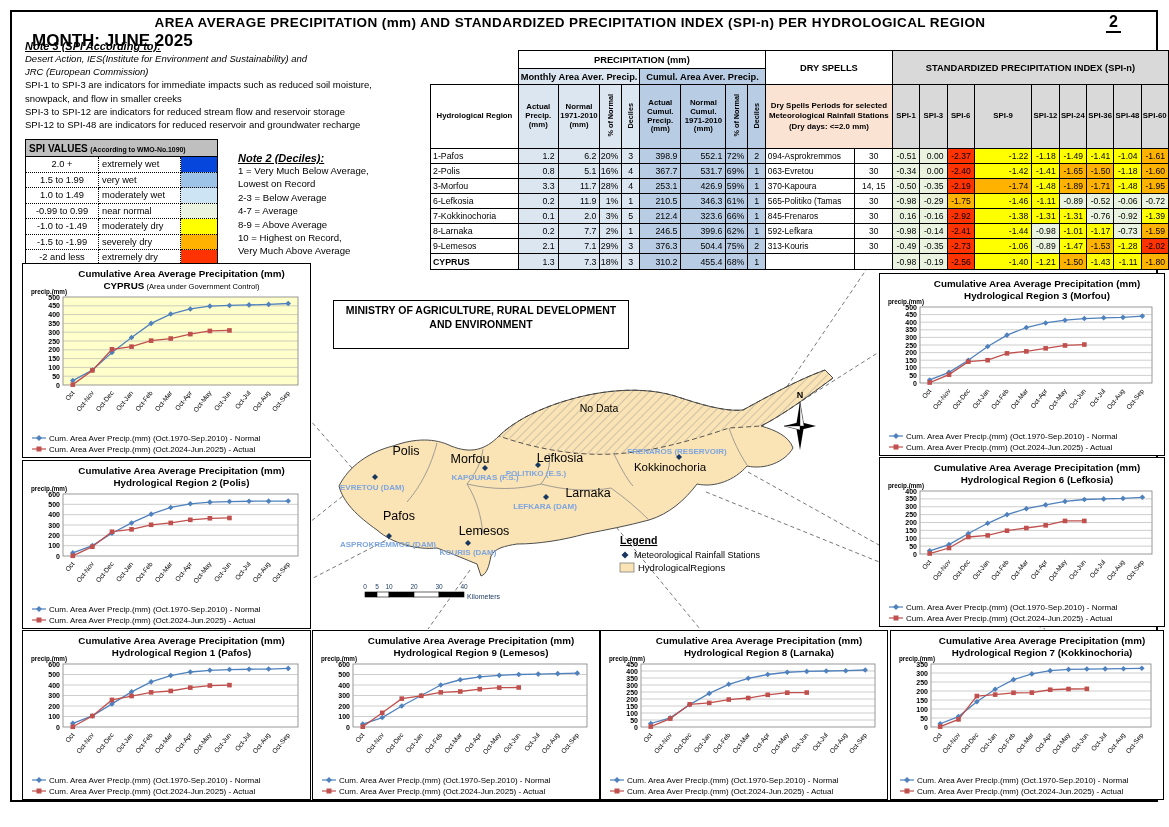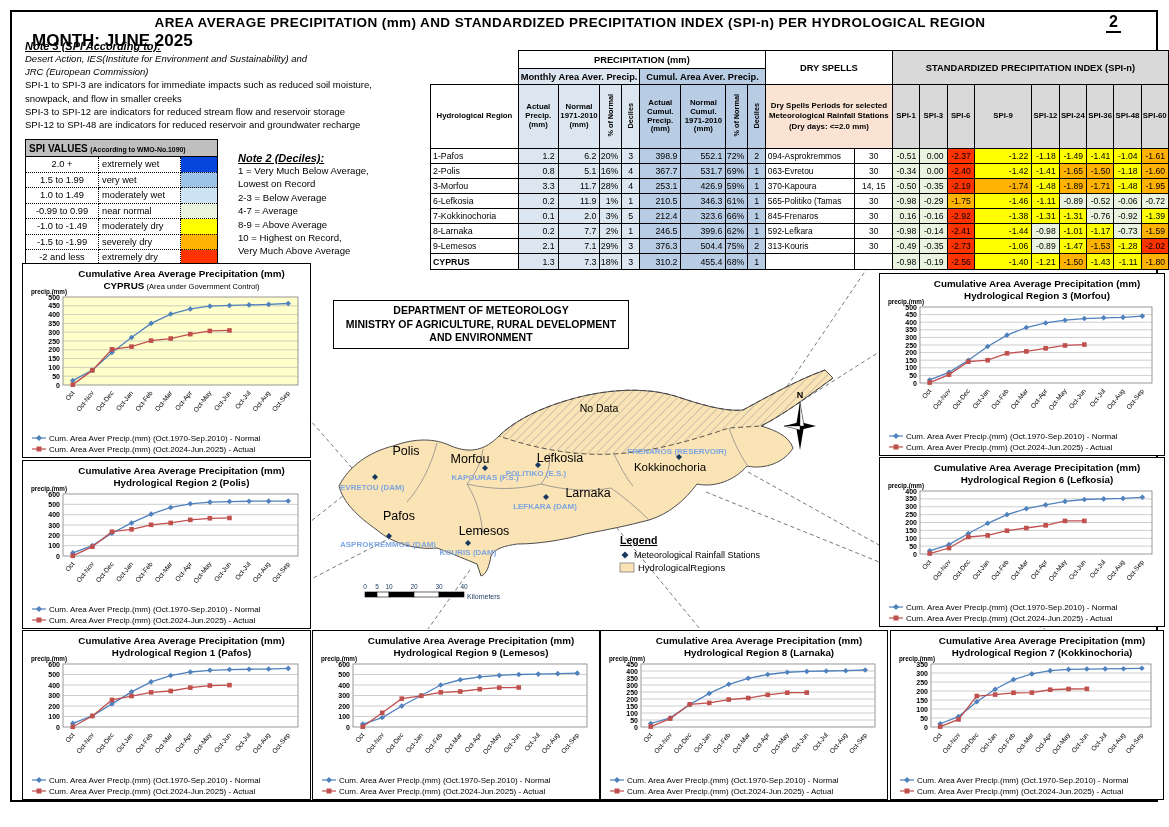--- a/index.html
+++ b/index.html
@@ -120,21 +120,20 @@
         <div class="ln">Lowest on Record</div>
         <div class="ln">2-3 = Below Average</div>
         <div class="ln">4-7 = Average</div>
         <div class="ln">8-9 = Above Average</div>
         <div class="ln">10 = Highest on Record,</div>
         <div class="ln">Very Much Above Average</div>
       </div>
   </div>
 
   <div class="abs" id="dept">
-    <div>DEPARTMENT OF METEOROLOGY</div>
     <div>MINISTRY OF AGRICULTURE, RURAL DEVELOPMENT</div>
     <div>AND ENVIRONMENT</div>
   </div>
 
   <table class="abs" id="main-table">
     <colgroup>
       <col style="width:92px">
         <col style="width:40px">
         <col style="width:42px">
         <col style="width:22px">

